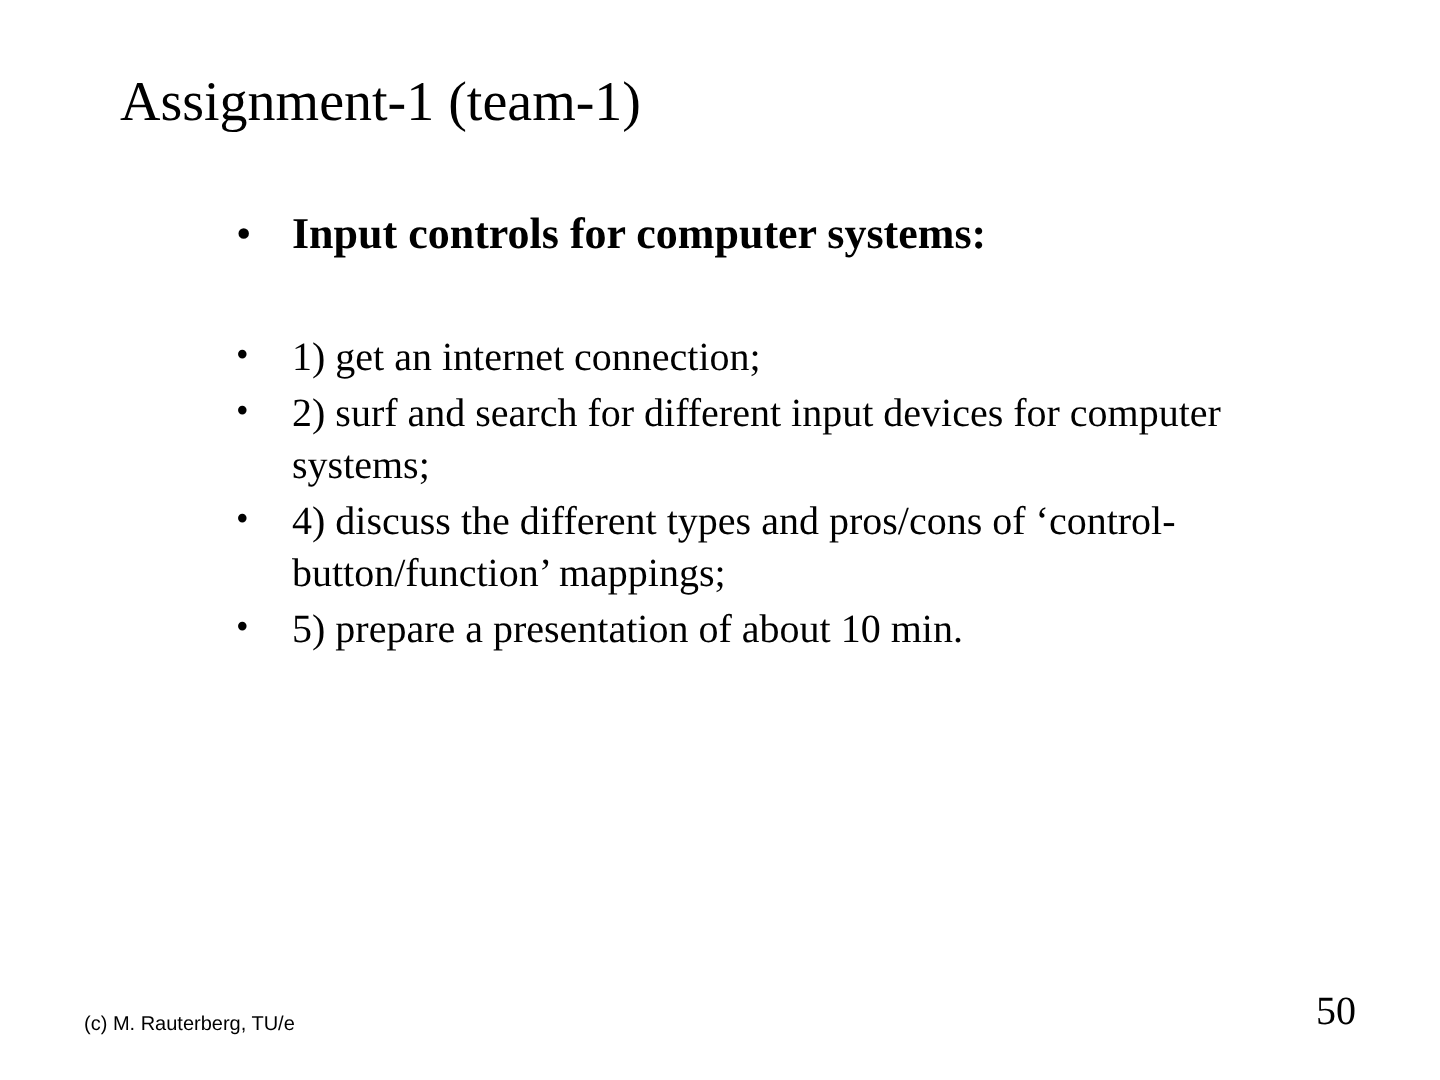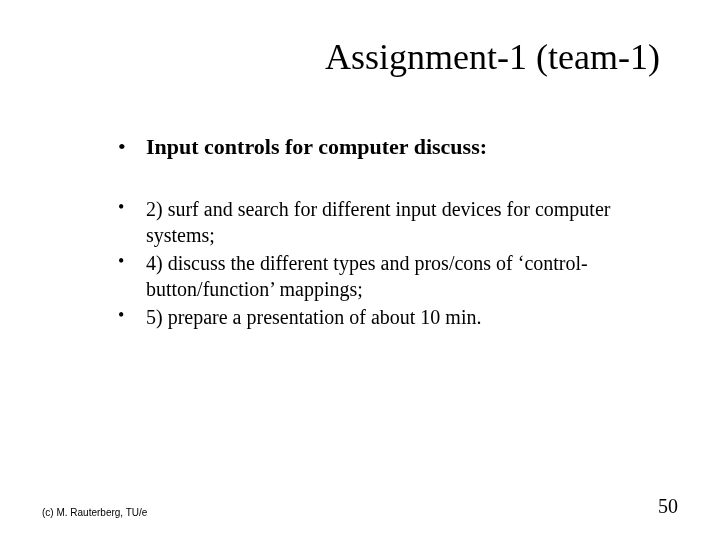--- a/index.html
+++ b/index.html
@@ -12,25 +12,25 @@
       position: relative;
       overflow: hidden;
     }
     .slide {
       width: 100%;
       height: 100%;
       padding: 30px 60px 30px 60px;
       position: relative;
     }
     .title {
-      font-size: 36px;
+      font-size: 28px;
       font-weight: normal;
-      text-align: right;
+      text-align: left;
       margin-top: 6px;
-      margin-bottom: 56px;
+      margin-bottom: 36px;
     }
     .main-bullet {
       list-style: none;
       margin-left: 58px;
       margin-bottom: 36px;
     }
     .main-bullet li {
       font-size: 22px;
       font-weight: bold;
       position: relative;
@@ -80,24 +80,25 @@
       color: #000;
     }
   </style>
 </head>
 <body>
 
 <div class="slide">
   <h1 class="title">Assignment-1 (team-1)</h1>
 
   <ul class="main-bullet">
-    <li>Input controls for computer discuss:</li>
+    <li>Input controls for computer systems:</li>
   </ul>
 
   <ul class="sub-bullets">
+    <li>1) get an internet connection;</li>
     <li>2) surf and search for different input devices for computer systems;</li>
     <li>4) discuss the different types and pros/cons of ‘control-button/function’ mappings;</li>
     <li>5) prepare a presentation of about 10 min.</li>
   </ul>
 
   <div class="footer-left">(c) M. Rauterberg, TU/e</div>
   <div class="footer-right">50</div>
 </div>
 
 </body></html>

